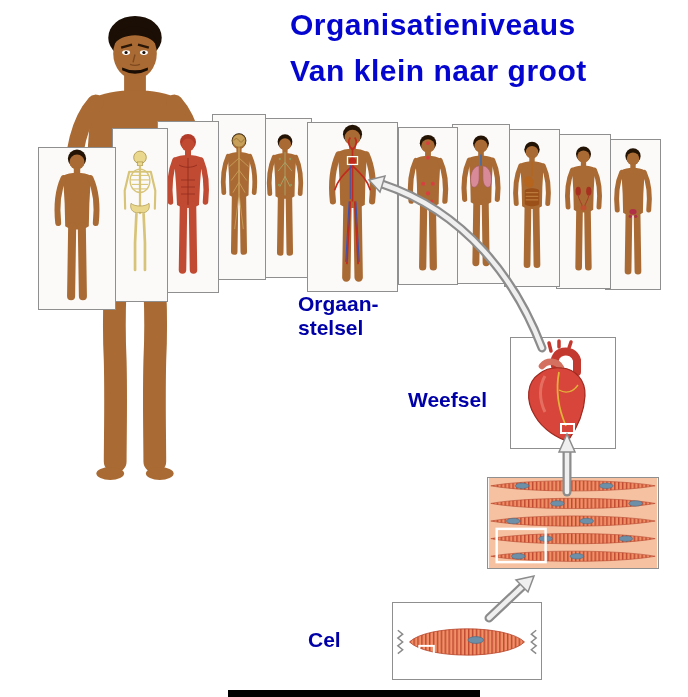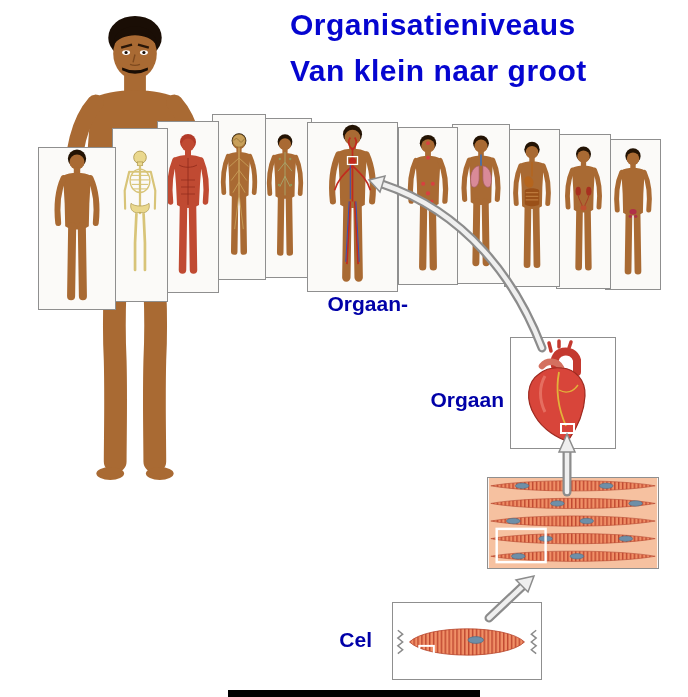--- a/index.html
+++ b/index.html
@@ -1,20 +1,20 @@
 <!DOCTYPE html>
 <html><head>
 <meta charset="utf-8">
 <style>
   html,body{margin:0;padding:0;background:#ffffff;}
   #canvas{position:relative;width:688px;height:697px;background:#ffffff;overflow:hidden;
           font-family:"Liberation Sans",sans-serif;}
   .title-line{position:absolute;left:290px;width:396px;color:#0505D0;font-weight:bold;
               font-size:30px;letter-spacing:.5px;white-space:nowrap;}
-  .lbl{position:absolute;color:#0000A8;font-weight:bold;font-size:21px;text-align:right;
+  .lbl{position:absolute;color:#0000A8;font-weight:bold;font-size:21px;text-align:left;
        line-height:24px;z-index:30;}
   .syscard{position:absolute;background:#fbfaf8;border:1px solid #8f8f8f;box-sizing:border-box;}
   .syscard svg{width:100%;height:100%;display:block;}
   .panel{position:absolute;background:#ffffff;border:1px solid #8f8f8f;box-sizing:border-box;z-index:5;}
   .panel svg{width:100%;height:100%;display:block;}
   #figure-organisme{position:absolute;left:10px;top:4px;width:250px;height:515px;z-index:2;}
   #arrows{position:absolute;left:0;top:0;width:688px;height:697px;z-index:60;pointer-events:none;}
   #bottom-bar{position:absolute;left:228px;top:690px;width:252px;height:7px;background:#000;z-index:70;}
 </style>
 </head>
@@ -243,22 +243,23 @@
       <path d="M16,40 C34,22 116,22 134,40 C116,58 34,58 16,40 Z" fill="url(#striation)" stroke="#B5472F" stroke-width="0.8"></path>
       <polyline points="4,28 9,32 4,36 9,40 4,44 9,48 4,52" stroke="#8A8A8A" stroke-width="1.5" fill="none"></polyline>
       <polyline points="146,28 141,32 146,36 141,40 146,44 141,48 146,52" stroke="#8A8A8A" stroke-width="1.5" fill="none"></polyline>
       <ellipse cx="84" cy="38" rx="8" ry="3.5" fill="#6E8FA8" stroke="#46667E" stroke-width="0.6"></ellipse>
       <rect x="26" y="44" width="15" height="12" fill="none" stroke="#FFFFFF" stroke-width="2"></rect>
     </svg>
   </div>
 
   <div class="lbl" style="left:298px;top:292px;width:110px">
     <div>Orgaan-</div>
-  </div>
-  <div class="lbl" style="left:408px;top:388px;width:96px">Orgaan</div>
+    <div>stelsel</div>
+  </div>
+  <div class="lbl" style="left:408px;top:388px;width:96px">Weefsel</div>
   <div class="lbl" style="left:308px;top:628px;width:64px">Cel</div>
 
   <svg id="arrows" viewBox="0 0 688 697">
     <g>
       <path d="M542,348 C516,280 466,212 382,184" stroke="#8C8C8C" stroke-width="9" fill="none" stroke-linecap="round"></path>
       <path d="M542,348 C516,280 466,212 382,184" stroke="#EFEFEF" stroke-width="4.5" fill="none" stroke-linecap="round"></path>
       <polygon points="369,180 385,176 380,192" fill="#EFEFEF" stroke="#8C8C8C" stroke-width="1.5"></polygon>
     </g>
     <g>
       <path d="M567,492 L567,448" stroke="#8C8C8C" stroke-width="9" stroke-linecap="round"></path>

